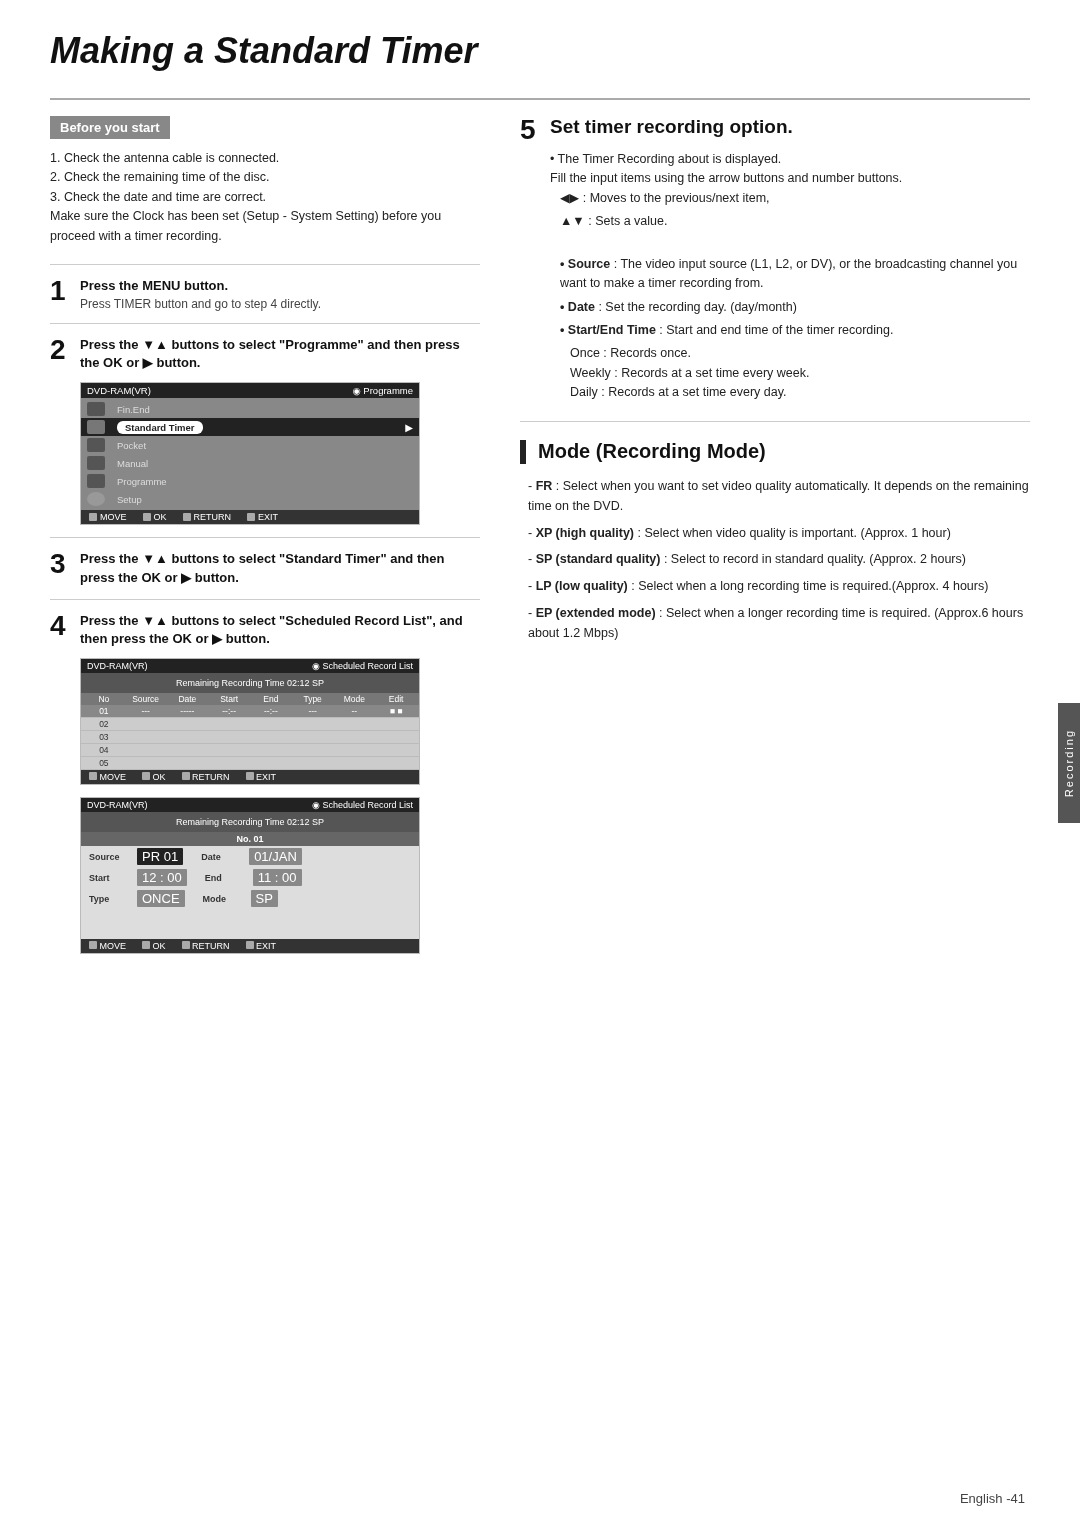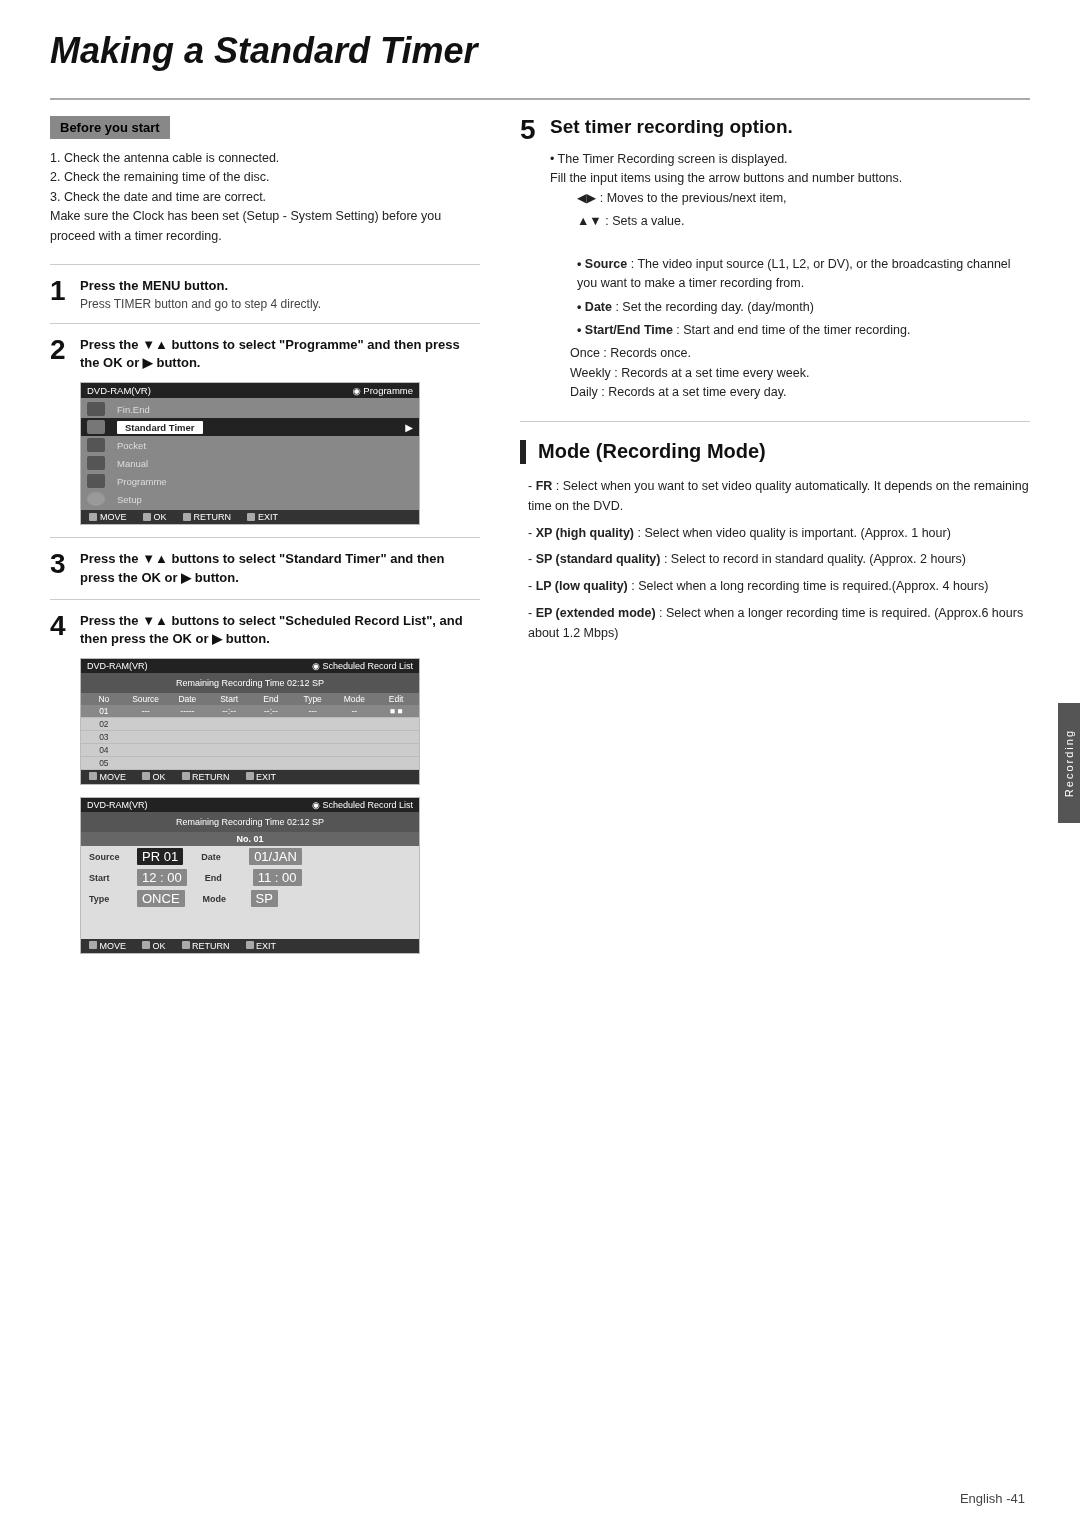--- a/index.html
+++ b/index.html
@@ -63,21 +63,21 @@
     }
     .left-col {
       width: 430px;
       flex-shrink: 0;
     }
     .right-col {
       flex: 1;
     }
     .before-you-start-box {
       background: #888;
-      color: #000000;
+      color: #ffffff;
       padding: 4px 10px;
       font-weight: bold;
       font-size: 13px;
       margin-bottom: 10px;
       display: inline-block;
     }
     .before-text {
       font-size: 12.5px;
       line-height: 1.55;
       margin-bottom: 18px;
@@ -151,21 +151,21 @@
       height: 14px;
       background: #555;
       display: inline-block;
       border-radius: 2px;
     }
     .screen-menu-item .label-box {
       background: #aaa;
       padding: 1px 8px;
       color: #fff;
       font-size: 9.5px;
-      border-radius: 1px;
+      border-radius: 6px;
       font-weight: bold;
     }
     .screen-menu-item .label-box.highlight {
       background: #fff;
       color: #222;
     }
     .screen-menu-item .arrow {
       margin-left: auto;
       color: #fff;
       font-size: 10px;
@@ -303,21 +303,21 @@
       line-height: 1;
       min-width: 22px;
     }
     .step5-body {
       margin-left: 30px;
       font-size: 12.5px;
       line-height: 1.55;
       color: #222;
     }
     .bullet-item {
-      margin-left: 27px;
+      margin-left: 10px;
       margin-bottom: 4px;
     }
     .indent {
       margin-left: 20px;
     }
     .right-divider {
       border: none;
       border-top: 1px solid #ccc;
       margin: 18px 0;
     }
@@ -572,21 +572,21 @@
       </div>
 
       <div class="right-col">
 
         <div>
           <div class="step5-title">
             <span class="step5-number">5</span>
             <span style="font-size:19px;font-weight:bold;">Set timer recording option.</span>
           </div>
           <div class="step5-body">
-            <div>• The Timer Recording screen is displayed.</div>
+            <div>• The Timer Recording about is displayed.</div>
             <div>Fill the input items using the arrow buttons and number buttons.</div>
             <div class="bullet-item">◀▶ : Moves to the previous/next item,</div>
             <div class="bullet-item">▲▼ : Sets a value.</div>
             <br>
             <div class="bullet-item">
               <span class="bold-inline">• Source</span><span> : The video input source (L1, L2, or DV), or the broadcasting channel you want to make a timer recording from.</span>
             </div>
             <div class="bullet-item">
               <span class="bold-inline">• Date</span><span> : Set the recording day. (day/month)</span>
             </div>

